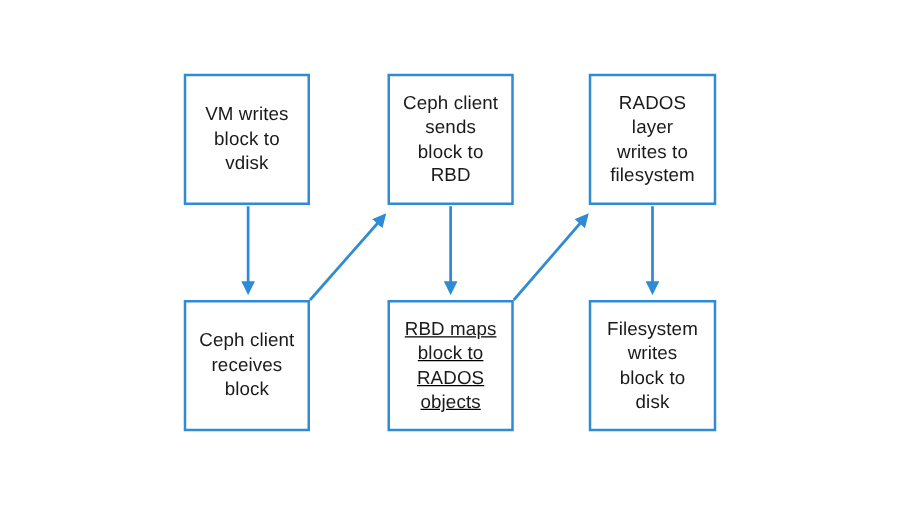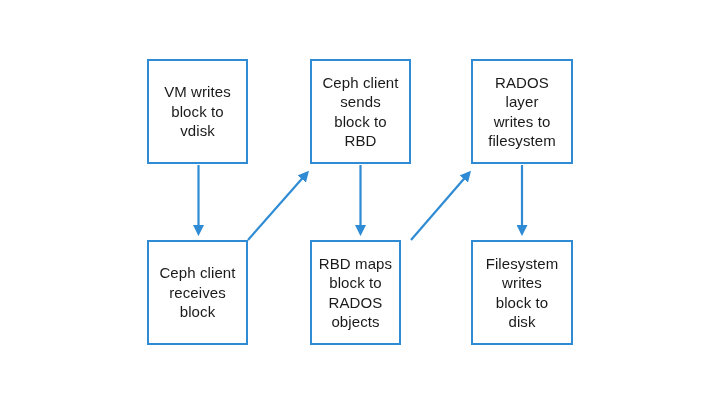--- a/index.html
+++ b/index.html
@@ -48,21 +48,21 @@
     letter-spacing: 0.1px;
     padding: 0 5px;
     white-space: pre-line;
   }
   
   #box-vm-writes      { left: 147px; top: 59px;  width: 101px; height: 105px; }
   #box-ceph-sends     { left: 310px; top: 59px;  width: 101px; height: 105px; }
   #box-rados-layer    { left: 471px; top: 59px;  width: 102px; height: 105px; }
   
   #box-ceph-receives  { left: 147px; top: 240px; width: 101px; height: 105px; }
-  #box-rbd-maps       { left: 310px; top: 240px; width: 91px; height: 105px; }
+  #box-rbd-maps       { left: 310px; top: 240px; width: 101px; height: 105px; text-decoration: underline; }
   #box-fs-writes      { left: 471px; top: 240px; width: 102px; height: 105px; }
 </style>
 </head>
 <body>
 
 <div id="diagram-canvas">
 
   <svg class="flow-arrows" viewBox="0 0 720 405" xmlns="http://www.w3.org/2000/svg">
     <defs>
       <marker id="arrowhead" markerWidth="5" markerHeight="5" refX="3.6" refY="2.5" orient="auto" markerUnits="strokeWidth">

